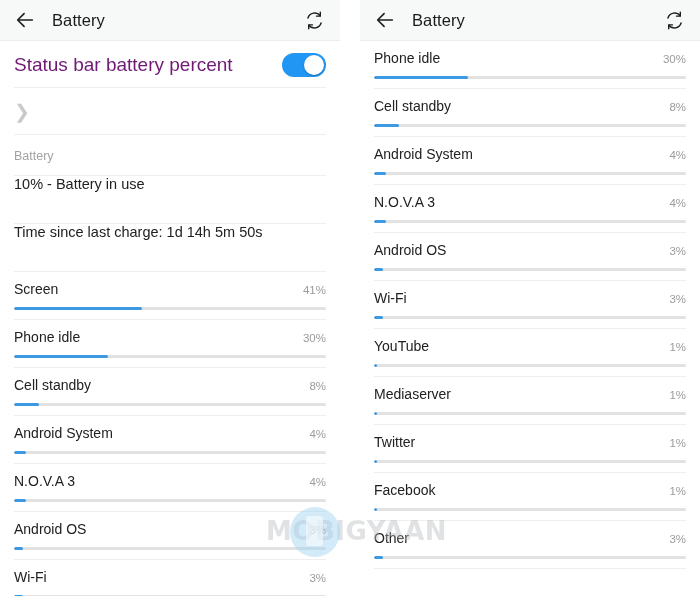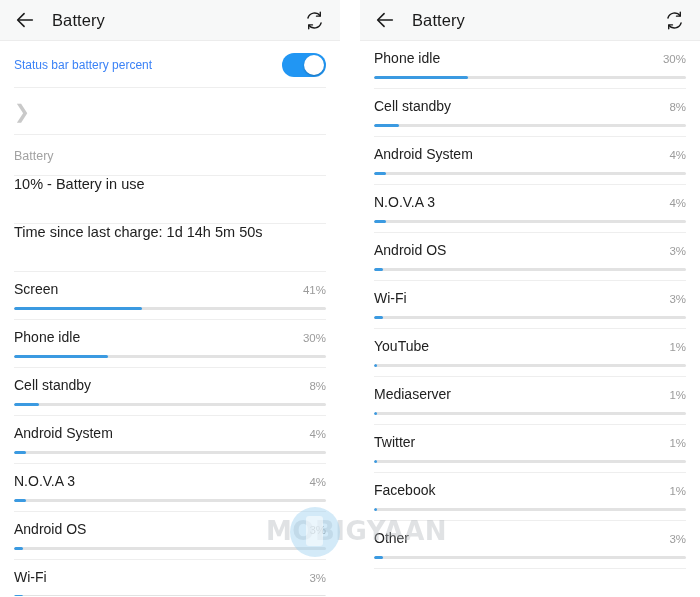--- a/index.html
+++ b/index.html
@@ -65,22 +65,22 @@
     left: 14px; right: 14px; bottom: 0;
     height: 1px;
     background: #eeeeee;
   }
 
   .toggle-row {
     height: 47px;
     display: flex; align-items: center;
   }
   .row-label {
-    font-size: 12px;
-    color: #3b82f6;
+    font-size: 19px;
+    color: #701a75;
     flex: 1 1 auto;
   }
   .switch {
     width: 44px; height: 24px;
     border-radius: 12px;
     background: #2196f3;
     position: relative;
     flex: 0 0 auto;
   }
   .switch .knob {

